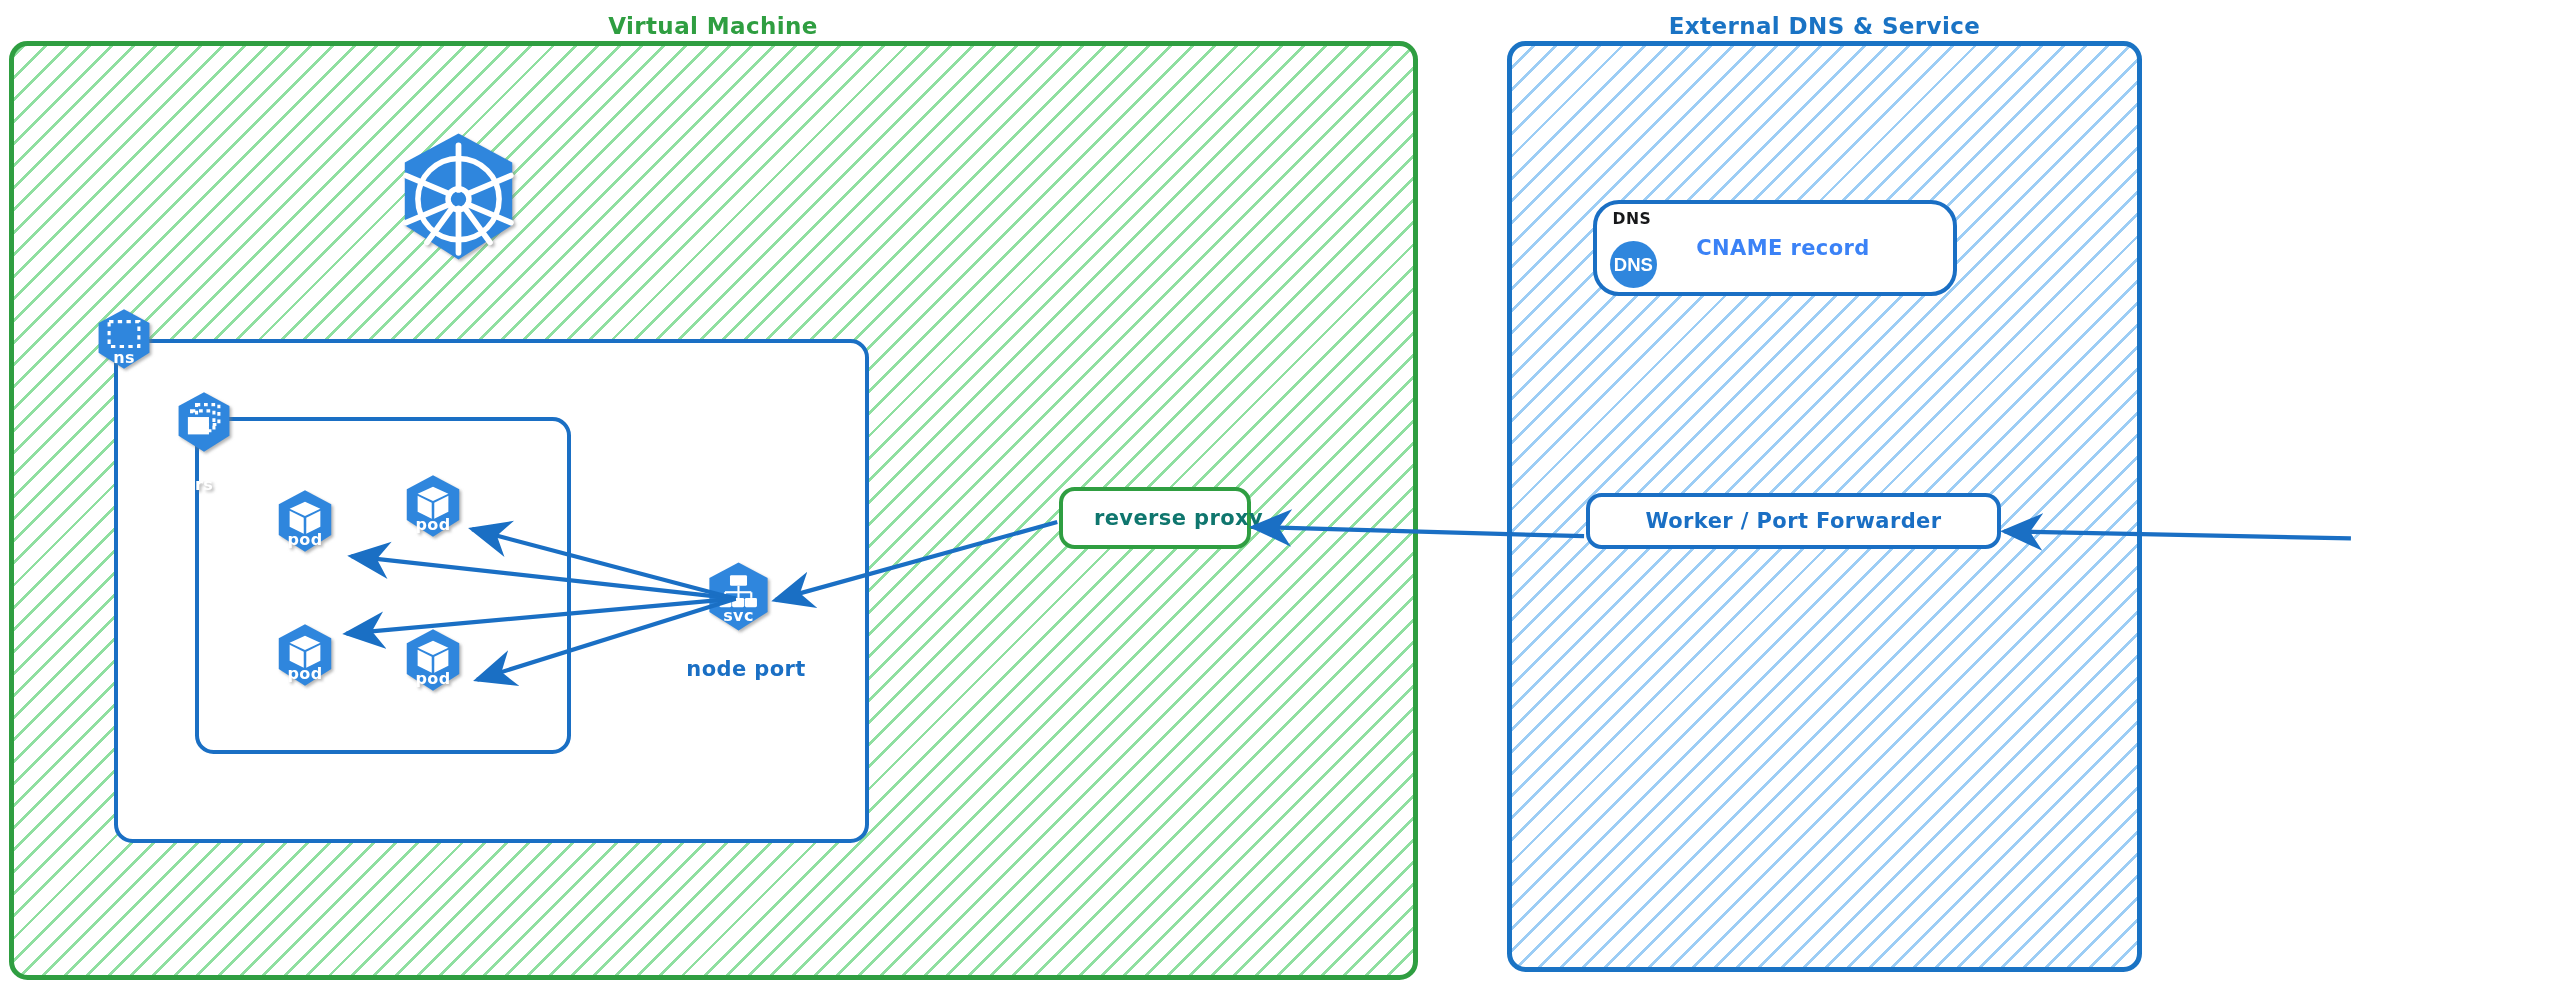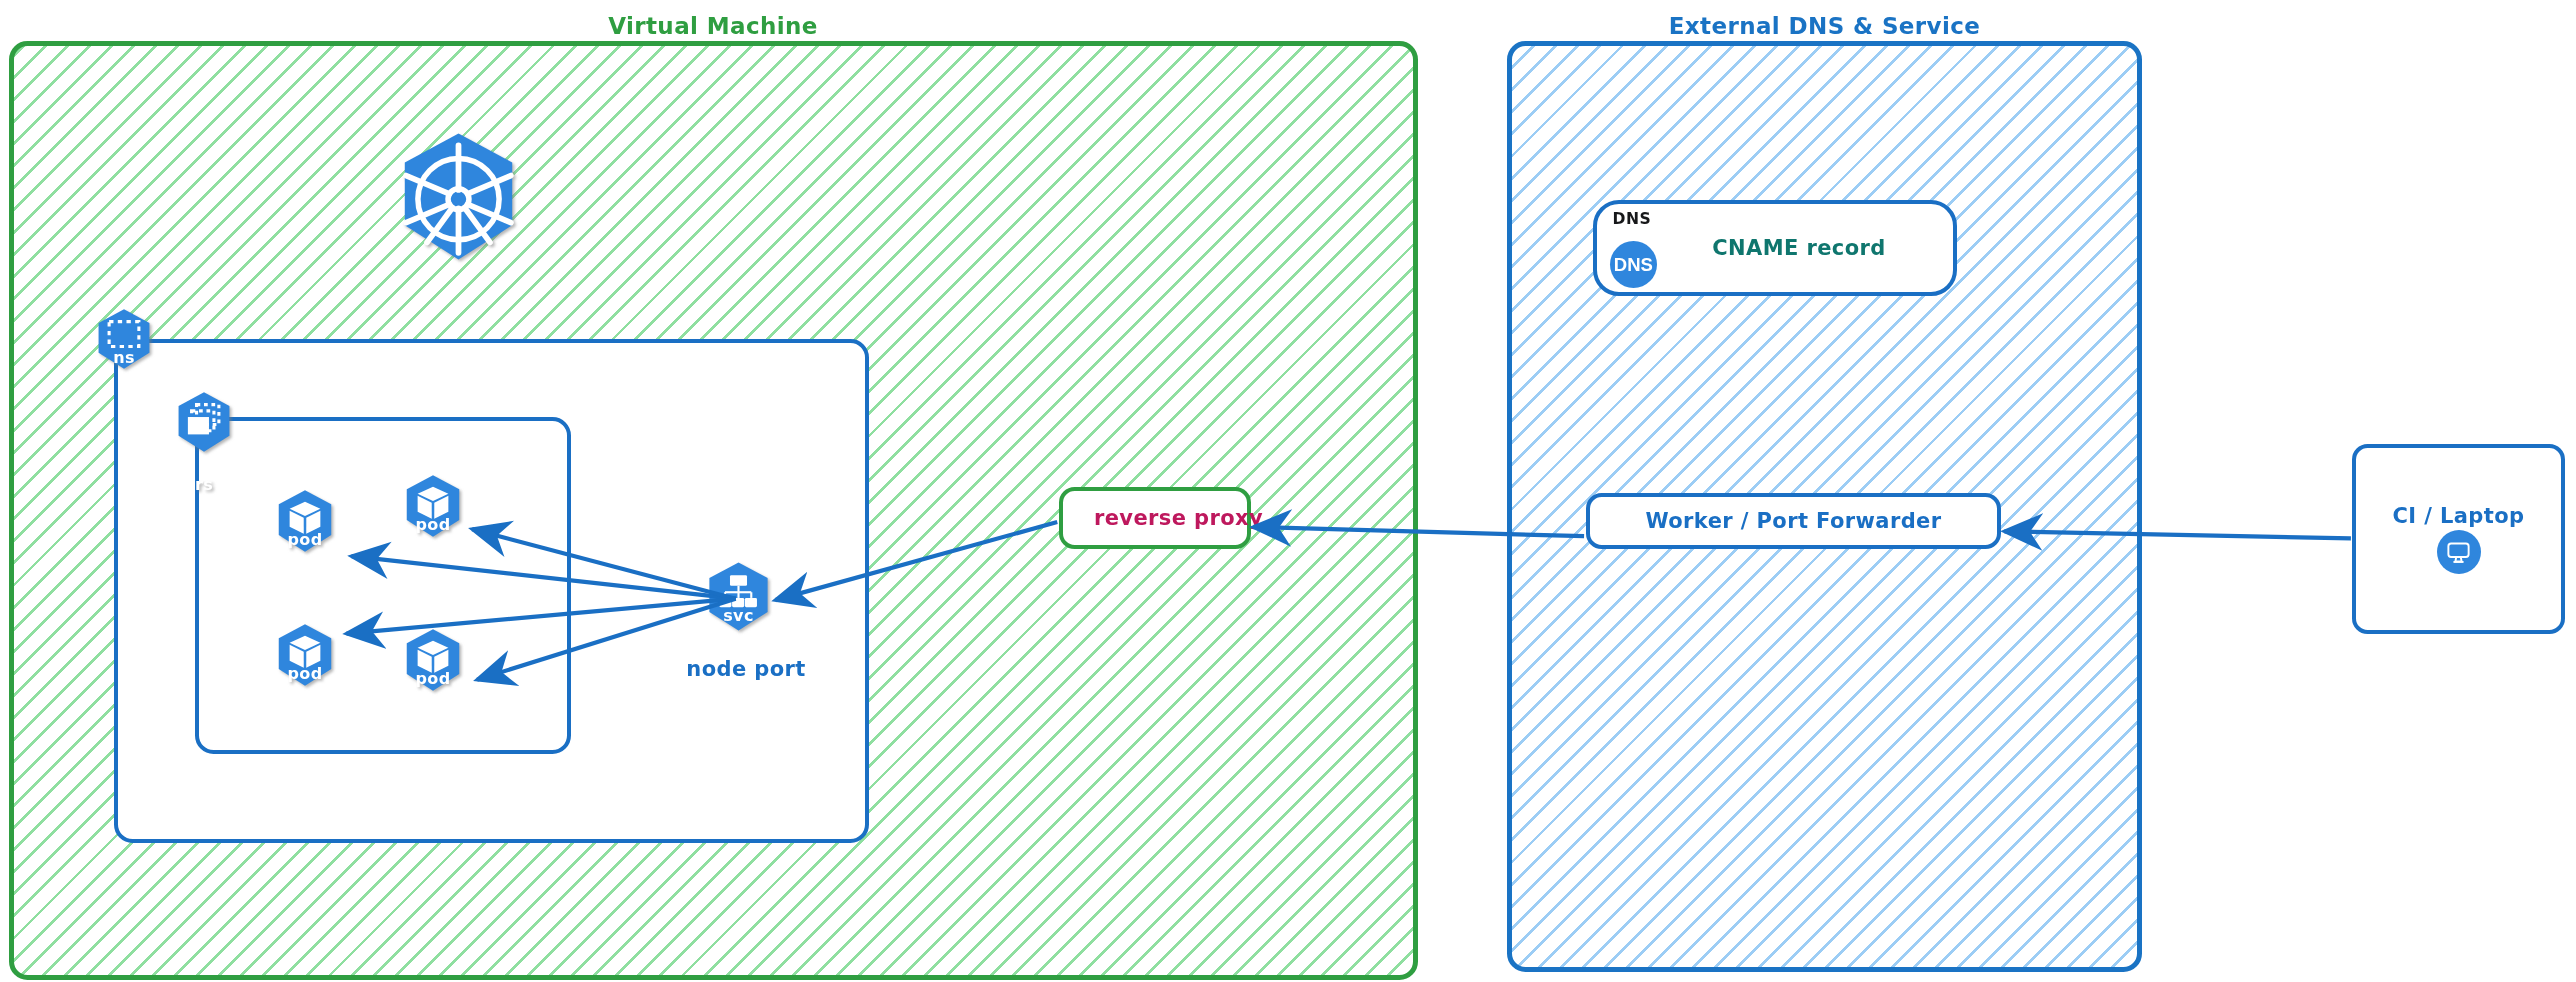--- a/index.html
+++ b/index.html
@@ -72,21 +72,21 @@
     justify-content: center;
   }
   .box-blue  { border: 4.3px solid #1a6fc4; }
   .box-green { border: 4.3px solid #2f9e41; }
 
   .box-label {
     font-size: 21px;
     white-space: nowrap;
   }
   .label-blue  { color: #1a6fc4; }
-  .label-green { color: #be185d; margin-left: 47px; }
+  .label-green { color: #0f766e; margin-left: 47px; }
 
   
   #ns-frame  { left: 114px; top: 339px;  width: 755px; height: 504px;
                border: 4.3px solid #1a6fc4; background:#fff; border-radius: 18.5px;
                position:absolute; }
   #rs-frame  { left: 195px; top: 417px;  width: 376px;  height: 337px;
                border: 4.3px solid #1a6fc4; background:#fff; border-radius: 18.5px;
                position:absolute; }
 
   
@@ -132,28 +132,28 @@
     position: absolute;
   }
   #dns-card-tag {
     position: absolute;
     left: 15.6px; top: 5.7px;
     font-size: 15.6px;
     color: #17181a;
   }
   #dns-card-title {
     position: absolute;
-    left: 16px; top: 0;
+    left: 0; top: 0;
     width: 100%; height: 100%;
     display: flex;
     align-items: center;
     justify-content: center;
     padding-left: 16px;
     font-size: 21px;
-    color: #0f766e;
+    color: #3b82f6;
   }
 
   
   #arrows {
     position: absolute;
     left: 0; top: 0;
     width: 2576px; height: 983px;
     pointer-events: none;
   }
 </style>
@@ -291,30 +291,20 @@
     <div class="circle-icon" style="left:12.8px; top:37px; width:47px; height:47px;">
       <span class="cap-text" style="font-size:18.5px;">DNS</span>
     </div>
     <div class="hand" id="dns-card-title">CNAME record</div>
   </div>
 
   <div class="box box-blue" style="left:1586px; top:493px; width:415px; height:56px;">
     <span class="box-label hand label-blue">Worker / Port Forwarder</span>
   </div>
 
-  <div class="box box-blue" style="left:2352px; top:444px; width:213px; height:190px; flex-direction:column;">
-    <span class="box-label hand label-blue" style="margin-bottom:2.8px;">CI / Laptop</span>
-    <div class="circle-icon" style="position:relative; width:44px; height:44px;">
-      <svg width="27" height="27" viewBox="0 0 24 24">
-        <rect x="3" y="4" width="18" height="12" rx="2.4" fill="none" stroke="#fff" stroke-width="1.7"></rect>
-        <path d="M10 16 L9.2 20 L14.8 20 L14 16 Z" fill="none" stroke="#fff" stroke-width="1.7"></path>
-        <line x1="7.5" y1="20.4" x2="16.5" y2="20.4" stroke="#fff" stroke-width="1.7"></line>
-      </svg>
-    </div>
-  </div>
 
   <svg id="arrows" viewBox="0 0 3628 1384" width="2576" height="983">
     <defs>
       <marker id="ah" markerWidth="12" markerHeight="12" refX="9" refY="5" orient="auto" markerUnits="strokeWidth">
         <path d="M0,0.6 L10,5 L0,9.4 L3,5 Z" fill="#1a6fc4"></path>
       </marker>
     </defs>
     <g stroke="#1a6fc4" stroke-width="6" fill="none" marker-end="url(#ah)">
 
       <line x1="1036" y1="843" x2="495" y2="783"></line>

